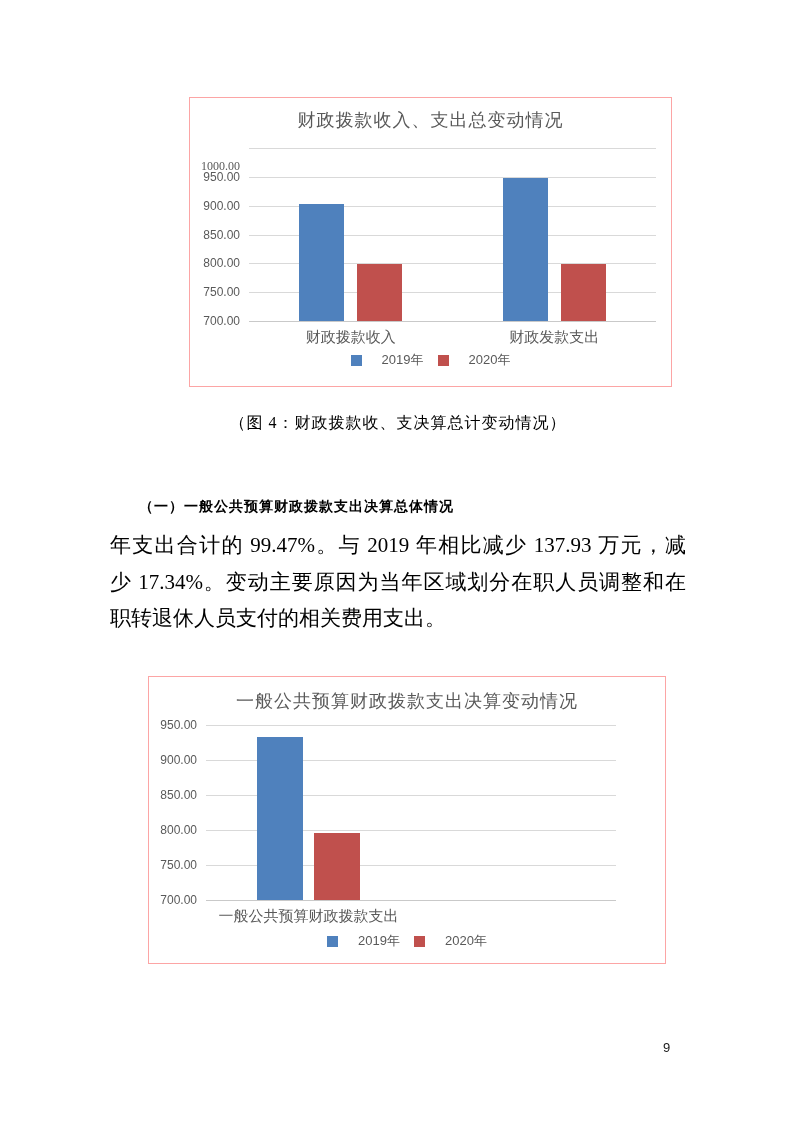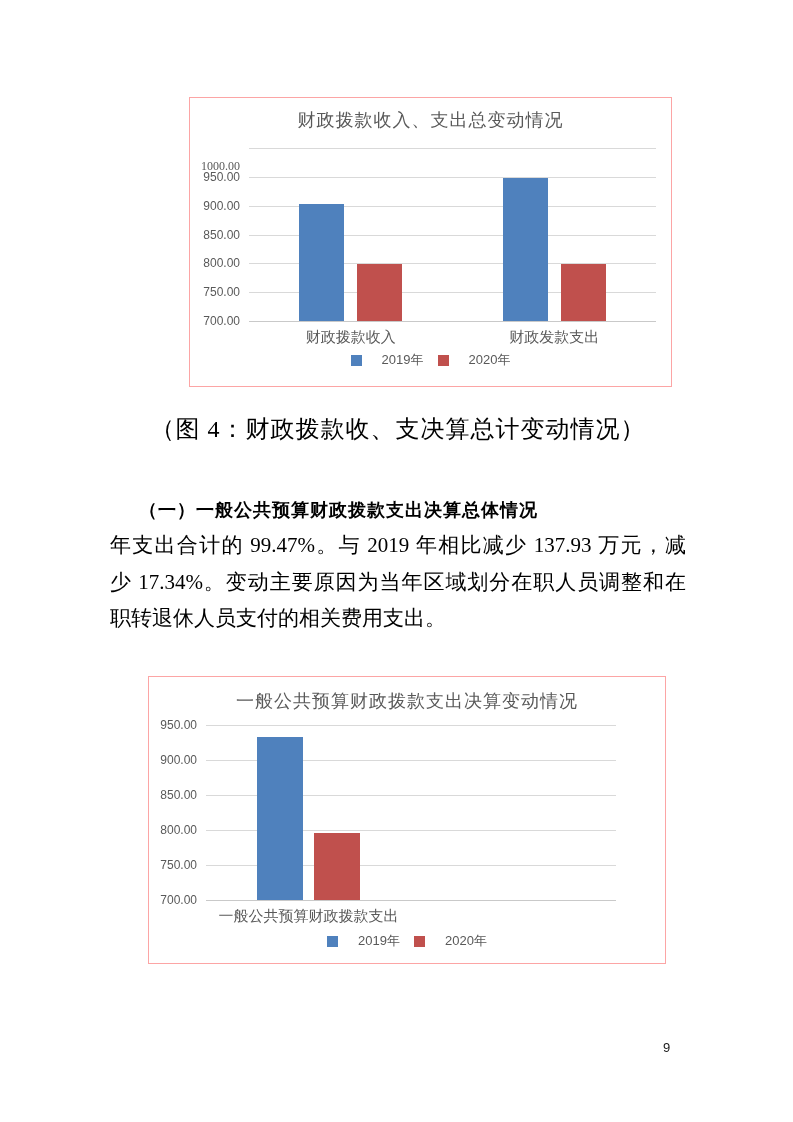--- a/index.html
+++ b/index.html
@@ -30,30 +30,30 @@
   }
   .legend {
     position:absolute; left:0; right:0; display:flex; justify-content:center;
     align-items:center; gap:14px; color:#595959; font-size:13px;
   }
   .legend-item { display:flex; align-items:center; gap:20px; }
   .swatch { width:11px; height:11px; display:inline-block; }
   
   .caption {
     position:absolute; left:110px; width:576px; text-align:center;
-    font-size:24px; letter-spacing:1px; white-space:nowrap;
+    font-size:16px; letter-spacing:1px; white-space:nowrap;
   }
   .heading {
     position:absolute; left:139px; top:454px;
     font-family:"Liberation Sans","DejaVu Sans",sans-serif;
     font-weight:bold; font-size:23px; letter-spacing:0.5px; white-space:nowrap;
   }
   .subheading {
     position:absolute; left:139px; top:498px;
-    font-weight:bold; font-size:18px; letter-spacing:1px; white-space:nowrap;
+    font-weight:bold; font-size:14px; letter-spacing:1px; white-space:nowrap;
   }
   .body-text {
     position:absolute; left:110px; top:527px; width:576px;
     font-size:21px; line-height:36.5px;
   }
   .body-line { text-align:justify; text-align-last:justify; }
   .body-line.first { text-indent:50px; }
   .body-line.last { text-align-last:left; }
   .page-number {
     position:absolute; left:663px; top:1040px; font-size:13px;

